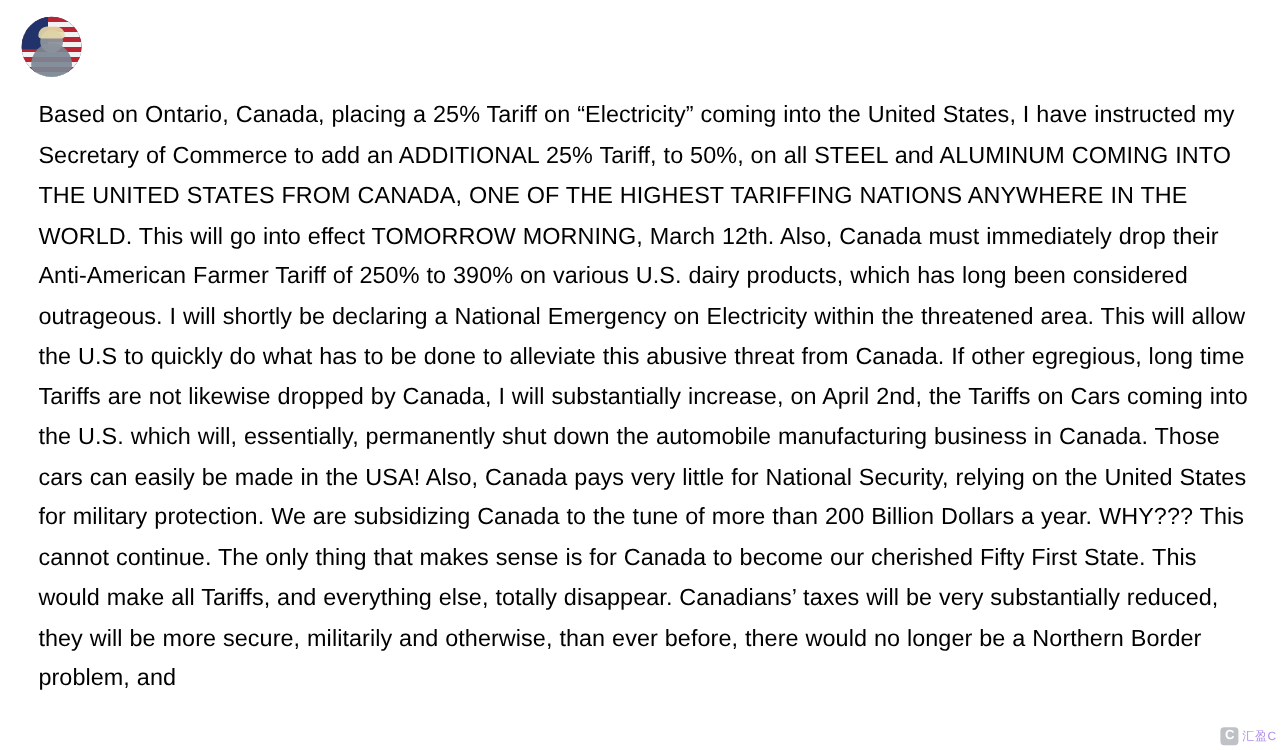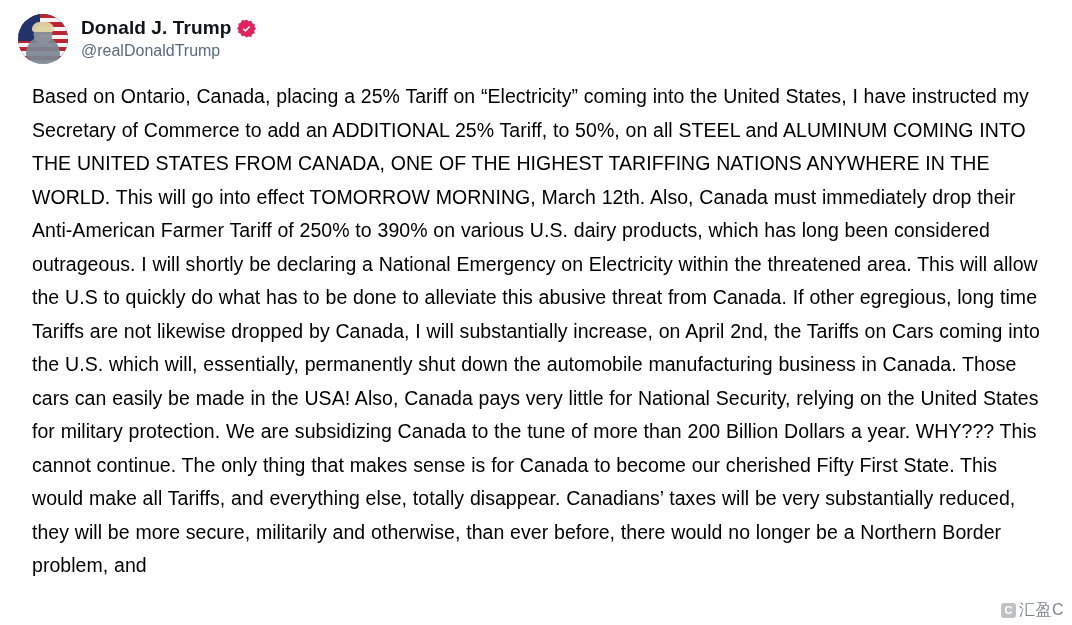--- a/index.html
+++ b/index.html
@@ -134,50 +134,40 @@
     height: 15px;
     border-radius: 3px;
     background: #8a8f96;
     color: #fff;
     font-size: 11px;
     line-height: 15px;
     text-align: center;
     font-weight: bold;
   }
   .watermark .wm-text {
-    font-size: 16px;
-    color: #0f172a;
+    font-size: 10px;
+    color: #6d28d9;
     letter-spacing: 0.5px;
   }
 </style>
 </head>
 <body>
 
 <div class="post">
 
   <div class="post-header">
 
     <div class="avatar">
       <div class="flag"></div>
       <div class="canton"></div>
       <div class="silhouette"></div>
       <div class="head"></div>
       <div class="hair"></div>
     </div>
 
-    <div class="name-block">
-      <div class="name-row">
-        <span class="display-name">Donald J. Trump</span>
-        <svg class="verified" viewBox="0 0 24 24" aria-hidden="true">
-          <path d="M12 0.6l2.7 2.2 3.4-0.5 1.3 3.2 3.2 1.3-0.5 3.4L24 12l-2.2 2.7 0.5 3.4-3.2 1.3-1.3 3.2-3.4-0.5L12 23.4 9.3 21.2l-3.4 0.5-1.3-3.2L1.4 17.2l0.5-3.4L0 12l2.2-2.7L1.7 5.9l3.2-1.3 1.3-3.2 3.4 0.5z" fill="#e0245e"></path>
-          <path d="M10.6 16.3l-3.3-3.3 1.4-1.4 1.9 1.9 4.8-4.8 1.4 1.4z" fill="#ffffff"></path>
-        </svg>
-      </div>
-      <div class="handle">@realDonaldTrump</div>
-    </div>
 
   </div>
 
   <div class="post-body">Based on Ontario, Canada, placing a 25% Tariff on “Electricity” coming into the United States, I have instructed my Secretary of Commerce to add an ADDITIONAL 25% Tariff, to 50%, on all STEEL and ALUMINUM COMING INTO THE UNITED STATES FROM CANADA, ONE OF THE HIGHEST TARIFFING NATIONS ANYWHERE IN THE WORLD. This will go into effect TOMORROW MORNING, March 12th. Also, Canada must immediately drop their Anti-American Farmer Tariff of 250% to 390% on various U.S. dairy products, which has long been considered outrageous. I will shortly be declaring a National Emergency on Electricity within the threatened area. This will allow the U.S to quickly do what has to be done to alleviate this abusive threat from Canada. If other egregious, long time Tariffs are not likewise dropped by Canada, I will substantially increase, on April 2nd, the Tariffs on Cars coming into the U.S. which will, essentially, permanently shut down the automobile manufacturing business in Canada. Those cars can easily be made in the USA! Also, Canada pays very little for National Security, relying on the United States for military protection. We are subsidizing Canada to the tune of more than 200 Billion Dollars a year. WHY??? This cannot continue. The only thing that makes sense is for Canada to become our cherished Fifty First State. This would make all Tariffs, and everything else, totally disappear. Canadians’ taxes will be very substantially reduced, they will be more secure, militarily and otherwise, than ever before, there would no longer be a Northern Border problem, and</div>
 
 </div>
 
 <div class="watermark">
   <span class="wm-logo">C</span>
   <span class="wm-text">汇盈C</span>

